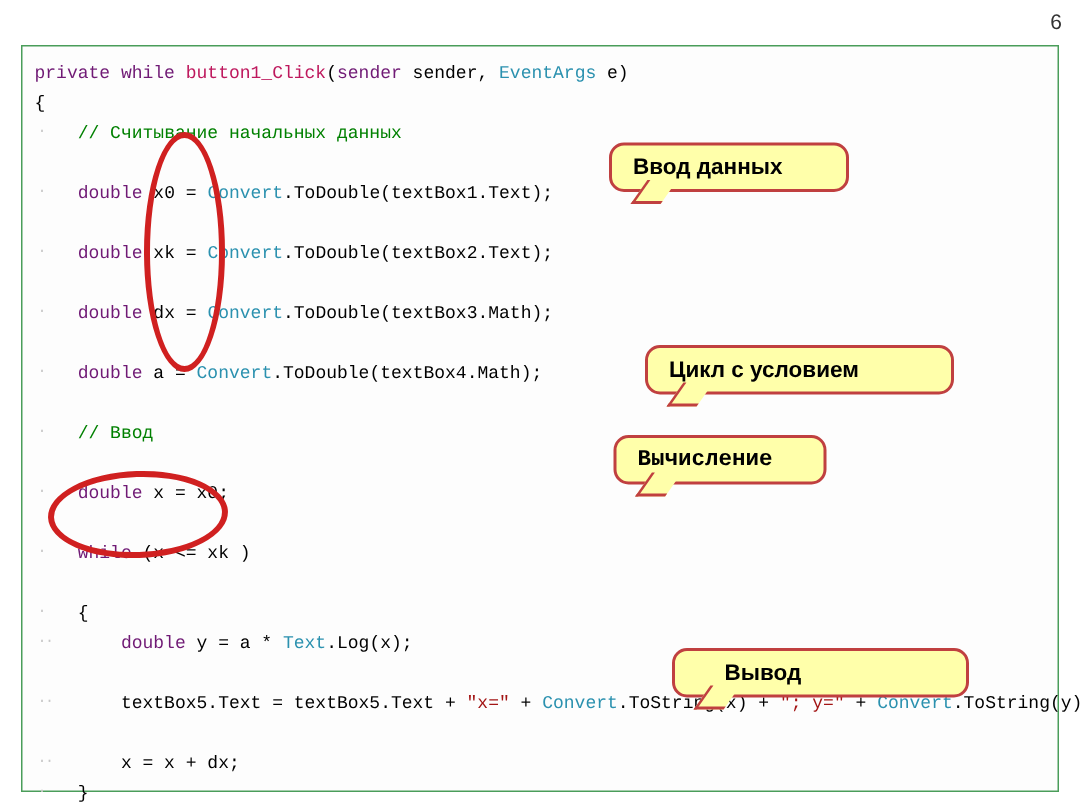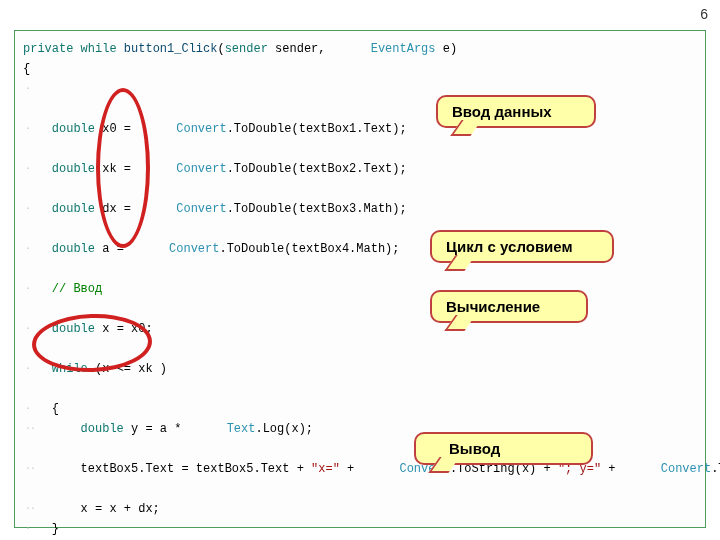--- a/index.html
+++ b/index.html
@@ -39,23 +39,23 @@
   .dots {
     position: absolute;
     left: 2px;
     top: 0;
     bottom: 0;
     color: #c8c8c8;
     font-size: 10px;
     letter-spacing: -1px;
     pointer-events: none;
   }
-  .kw   { color: #0f766e; }
-  .cls  { color: #2b91af; margin-left: 38px; }
-  .fn   { color: #0c4a6e; }
+  .kw   { color: #701a75; }
+  .cls  { color: #2b91af; }
+  .fn   { color: #be185d; }
   .cmt  { color: #008000; }
   .str  { color: #a31515; }
   .txt  { color: #000; }
 
   
   .callout {
     position: absolute;
     background: #ffffaa;
     border: 2px solid #c04040;
     border-radius: 10px;
@@ -86,21 +86,21 @@
 </style>
 </head>
 <body>
 
 <div class="page-number">6</div>
 
 <div class="code-box">
   <div id="code-lines">
       <div class="code-line"><span class="kw">private </span><span class="kw">while </span><span class="fn">button1_Click</span><span class="txt">(</span><span class="kw">sender </span><span class="txt">sender, </span><span class="cls">EventArgs</span><span class="txt"> e)</span></div>
       <div class="code-line"><span class="txt">{</span></div>
-      <div class="code-line"><span class="dots">·</span>    </div>
+      <div class="code-line"><span class="dots">·</span>    <span class="cmt">// Считывание начальных данных</span></div>
       <div class="code-line"><span class="txt"> </span></div>
       <div class="code-line"><span class="dots">·</span>    <span class="kw">double </span><span class="txt">x0 = </span><span class="cls">Convert</span><span class="txt">.ToDouble(textBox1.Text);</span></div>
       <div class="code-line"><span class="txt"> </span></div>
       <div class="code-line"><span class="dots">·</span>    <span class="kw">double </span><span class="txt">xk = </span><span class="cls">Convert</span><span class="txt">.ToDouble(textBox2.Text);</span></div>
       <div class="code-line"><span class="txt"> </span></div>
       <div class="code-line"><span class="dots">·</span>    <span class="kw">double </span><span class="txt">dx = </span><span class="cls">Convert</span><span class="txt">.ToDouble(textBox3.Math);</span></div>
       <div class="code-line"><span class="txt"> </span></div>
       <div class="code-line"><span class="dots">·</span>    <span class="kw">double </span><span class="txt">a = </span><span class="cls">Convert</span><span class="txt">.ToDouble(textBox4.Math);</span></div>
       <div class="code-line"><span class="txt"> </span></div>
       <div class="code-line"><span class="dots">·</span>    <span class="cmt">// Ввод</span></div>
@@ -117,31 +117,31 @@
       <div class="code-line"><span class="dots">··</span>        <span class="txt">x = x + dx;</span></div>
       <div class="code-line"><span class="dots">·</span>    <span class="txt">}</span></div>
       <div class="code-line"></div>
     </div>
 </div>
 
 <div class="ellipse" style="top:88px; left:96px; width:54px; height:160px;"></div>
 
 <div class="ellipse" style="top:314px; left:32px; width:120px; height:58px; transform:rotate(-2deg);"></div>
 
-<div class="callout" style="top:95px; left:436px; width:160px;">
+<div class="callout" style="top:95px; left:406px; width:160px;">
   <span>Ввод данных</span>
   <div class="tail"></div>
 </div>
 
-<div class="callout" style="top:230px; left:430px; width:184px;">
+<div class="callout" style="top:230px; left:430px; width:206px;">
   <span>Цикл с условием</span>
   <div class="tail"></div>
 </div>
 
-<div class="callout" style="top:290px; left:430px; width:158px;">
+<div class="callout" style="top:290px; left:409px; width:142px;font-family:Liberation Mono, monospace;">
   <span>Вычисление</span>
   <div class="tail"></div>
 </div>
 
-<div class="callout" style="top:432px; left:414px; width:179px;padding-left:33px;">
+<div class="callout" style="top:432px; left:448px; width:198px;padding-left:33px;">
   <span>Вывод</span>
   <div class="tail"></div>
 </div>
 
 </body></html>

